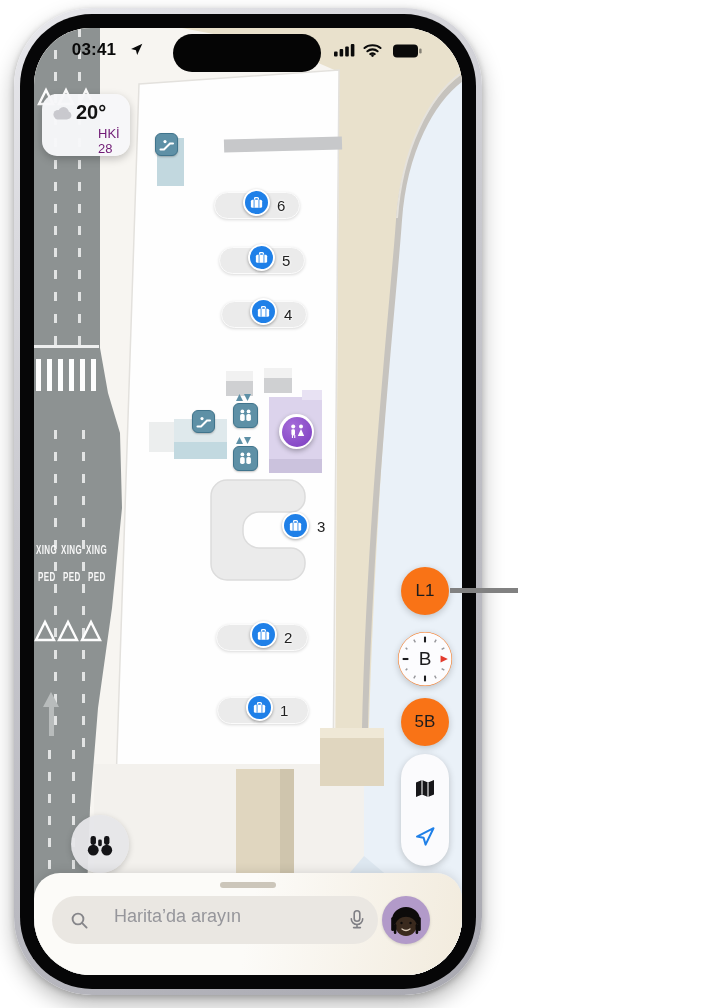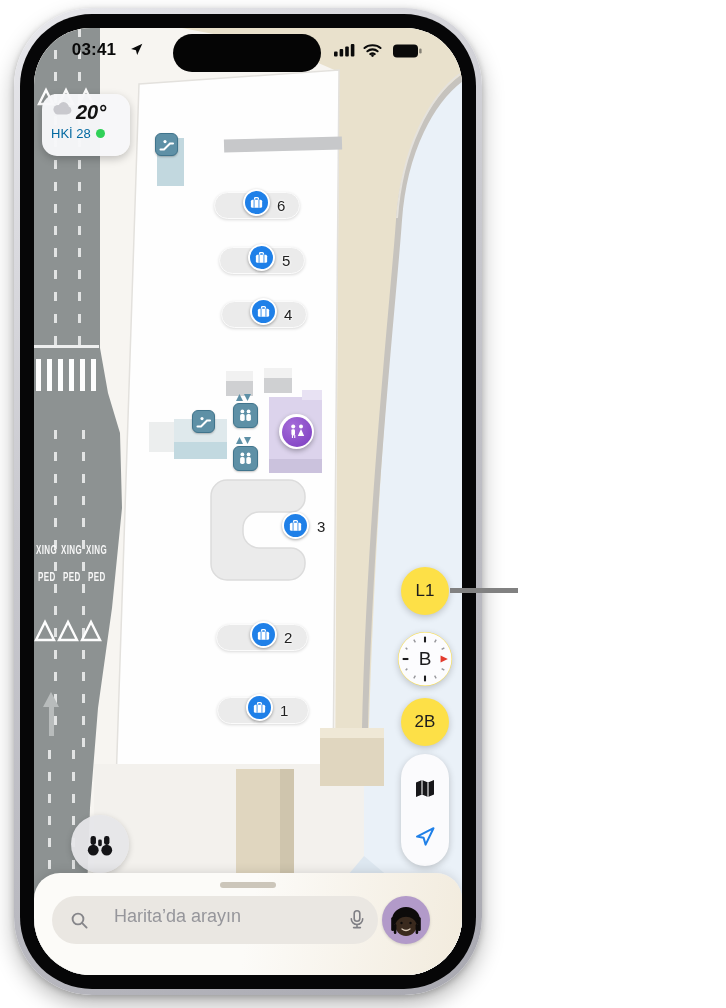--- a/index.html
+++ b/index.html
@@ -29,38 +29,38 @@
            background:repeating-linear-gradient(90deg,#fdfdfd 0 5px, rgba(255,255,255,0) 5px 11px); }
   .stopline { left:0; top:317px; width:65px; height:3px; background:rgba(255,255,255,.85); }
   .roadtext { font-size:8px; font-weight:700; color:rgba(255,255,255,.92); letter-spacing:.4px; transform:scaleY(1.5); }
   .up-arrow-stem { left:15px; top:678px; width:5px; height:30px; background:#b8bcbc; }
   .up-arrow-head { left:9px; top:664px; width:0; height:0; border-left:8.5px solid transparent; border-right:8.5px solid transparent; border-bottom:15px solid #b8bcbc; }
 
   
   .weather { left:8px; top:66px; width:88px; height:62px; border-radius:15px;
              background:rgba(247,247,249,.97); box-shadow:0 3px 9px rgba(0,0,0,.22); padding:7px 8px 0 9px; }
   .temp { font-size:20px; font-weight:700; color:#111; }
-  .aqi { font-size:13px; color:#0369a1; }
+  .aqi { font-size:13px; color:#701a75;margin-left:47px; }
   .aqi-dot { width:9px; height:9px; border-radius:50%; display:inline-block; margin-left:5px; }
 
   .claim-pill { height:27px; border-radius:14px; background:#ebebeb; border:1px solid #fbfbfb;
                 box-shadow:0 1px 3px rgba(0,0,0,.14); }
   .poi-icon { width:27px; height:27px; border-radius:50%; background:#1f80e8; border:2.5px solid #fff;
               box-shadow:0 1px 3px rgba(0,0,0,.35); display:flex; align-items:center; justify-content:center; }
   .claim-num { font-size:15px; font-weight:500; color:#222; text-shadow:0 0 3px #fff, 0 0 3px #fff; }
 
   .tealblk { border-radius:6px; background:#5e90a6; border:1.5px solid #40748c; display:flex; align-items:center; justify-content:center;
              box-shadow:0 1px 2px rgba(0,0,0,.25); }
 
   .wc-halo { left:245px; top:386px; width:35px; height:35px; border-radius:50%; background:#fff; box-shadow:0 2px 5px rgba(0,0,0,.3); }
   .wc { left:247.5px; top:388.5px; width:30px; height:30px; border-radius:50%;
         background:radial-gradient(circle at 35% 30%, #a46bd8, #7b3cc0); display:flex; align-items:center; justify-content:center; }
 
   
-  .ctl { background:#fde047; border-radius:50%; box-shadow:0 2px 7px rgba(0,0,0,.2);
+  .ctl { background:#f97316; border-radius:50%; box-shadow:0 2px 7px rgba(0,0,0,.2);
          display:flex; align-items:center; justify-content:center; color:#1c1c1e; }
   .ctl-l1 { left:367px; top:539px; width:48px; height:48px; font-size:17px; }
   .ctl-compass { left:364px; top:604px; width:54px; height:54px; border-radius:50%; }
   .compass-letter { left:0; top:0; width:54px; height:54px; display:flex; align-items:center; justify-content:center;
                     font-size:19px; font-weight:500; color:#1c1c1e; }
   .ctl-2b { left:367px; top:670px; width:48px; height:48px; font-size:17px; }
   .ctl-pill { left:367px; top:726px; width:48px; height:112px; border-radius:24px; background:#fbfbfd;
               box-shadow:0 2px 7px rgba(0,0,0,.2); }
   .ctl-pill .slot { position:absolute; left:0; width:48px; height:48px; display:flex; align-items:center; justify-content:center; }
 
@@ -271,21 +271,21 @@
       <svg width="15" height="15" viewBox="0 0 16 16">
             <path d="M6,5 V3.7 Q6,2.7 7,2.7 H9 Q10,2.7 10,3.7 V5" fill="none" stroke="#fff" stroke-width="1.4"></path>
             <rect x="2" y="5" width="12" height="8.6" rx="1.6" fill="#fff"></rect>
             <line x1="5.4" y1="5" x2="5.4" y2="13.6" stroke="#1f80e8" stroke-width=".9"></line>
             <line x1="10.6" y1="5" x2="10.6" y2="13.6" stroke="#1f80e8" stroke-width=".9"></line>
           </svg>
     </div>
     <span class="abs claim-num" style="left:246px; top:674px;">1</span>
 
     <div class="abs weather">
-      <div style="display:flex; align-items:flex-start; gap:3px;font-style:italic;">
+      <div style="display:flex; align-items:center; gap:3px;">
         <svg width="22" height="14" viewBox="0 0 22 14">
               <circle cx="7" cy="8.5" r="4.6" fill="#c9c9ce"></circle>
               <circle cx="12.5" cy="6.5" r="5.4" fill="#c9c9ce"></circle>
               <circle cx="16.5" cy="9.2" r="3.8" fill="#c9c9ce"></circle>
               <rect x="4" y="8.5" width="14" height="5" rx="2.5" fill="#c9c9ce"></rect>
             </svg>
         <span class="temp">20°</span>
       </div>
       <div style="display:flex; align-items:center; margin-top:2px;">
         <span class="aqi">HKİ 28</span>
@@ -314,21 +314,21 @@
               <line x1="7.38" y1="36.75" x2="8.98" y2="35.25"></line>
           <line x1="7.38" y1="15.25" x2="8.98" y2="16.75"></line>
               <line x1="15.25" y1="7.38" x2="16.75" y2="9.98"></line>
         </g>
         <polygon points="41,22.6 41,29.4 48,26" fill="#e33b2e"></polygon>
       </svg>
       <span class="abs compass-letter">B</span>
     </div>
 
     <div class="abs ctl ctl-2b">
-      <span>2B</span>
+      <span>5B</span>
     </div>
 
     <div class="abs ctl-pill">
       <div class="slot" style="top:10px;">
         <svg width="24" height="23" viewBox="0 0 24 23">
           <path d="M3,5.5 L9,3 L15,5.5 L21,3 V17.5 L15,20 L9,17.5 L3,20 Z" fill="#17171a"></path>
           <line x1="9" y1="3" x2="9" y2="17.5" stroke="#fbfbfd" stroke-width="1.1"></line>
           <line x1="15" y1="5.5" x2="15" y2="20" stroke="#fbfbfd" stroke-width="1.1"></line>
         </svg>
       </div>

